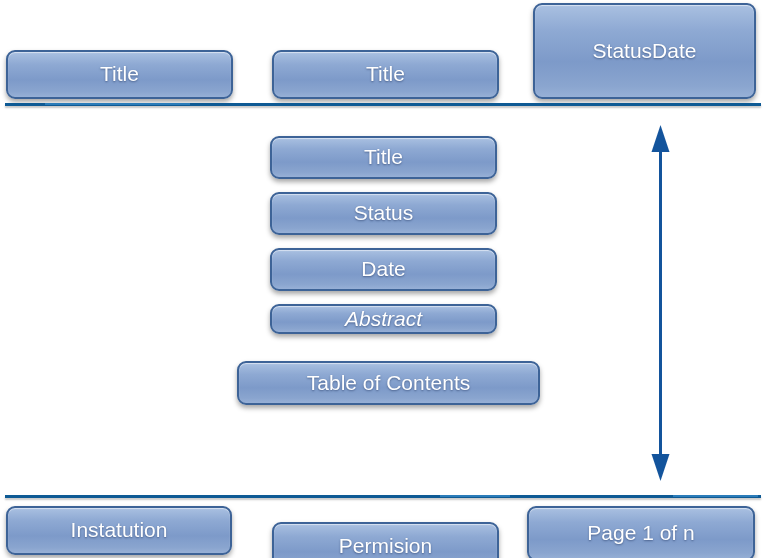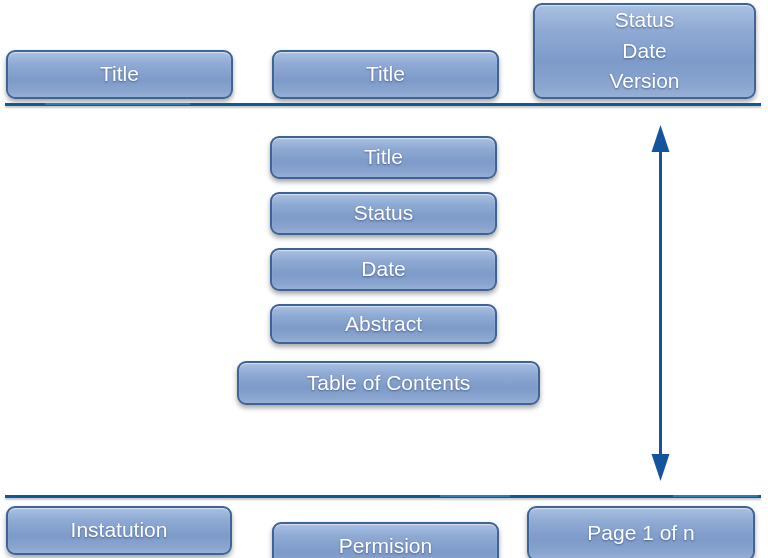--- a/index.html
+++ b/index.html
@@ -22,35 +22,35 @@
     box-sizing: border-box;
     border: 2px solid #3d6397;
     border-radius: 9px;
     background: linear-gradient(180deg, #a9c0e1 0%, #8ea9d3 28%, #7d9ac9 62%, #8aa5cf 88%, #97b0d6 100%);
     box-shadow: 0 3px 5px rgba(0,0,0,0.35), inset 0 1px 1px rgba(255,255,255,0.55);
     color: #ffffff;
     font-size: 21px;
     line-height: 1.45;
     text-align: center;
     display: flex;
-    flex-direction: column;
+    flex-direction: row;
     align-items: center;
     justify-content: center;
     text-shadow: 0 1px 2px rgba(30,50,90,0.55);
     white-space: nowrap;
   }
   
   .box-logo        { left: 6px;   top: 50px;  width: 227px; height: 49px; }
   .box-title-top   { left: 272px; top: 50px;  width: 227px; height: 49px; }
   .box-status      { left: 533px; top: 3px;   width: 223px; height: 96px; }
   
   .box-title-mid   { left: 270px; top: 136px; width: 227px; height: 43px; }
   .box-author      { left: 270px; top: 192px; width: 227px; height: 43px; }
   .box-date        { left: 270px; top: 248px; width: 227px; height: 43px; }
-  .box-abstract    { left: 270px; top: 304px; width: 227px; height: 40px; }
+  .box-abstract    { left: 270px; top: 304px; width: 227px; height: 30px; font-style: italic; }
   .box-toc         { left: 237px; top: 361px; width: 303px; height: 44px; }
   
   .box-institution { left: 6px;   top: 506px; width: 226px; height: 49px; }
   .box-permission  { left: 272px; top: 522px; width: 227px; height: 49px; }
   .box-page        { left: 527px; top: 506px; width: 228px; height: 55px; }
 
   .hline {
     position: absolute;
     left: 5px;
     width: 756px;
@@ -83,21 +83,20 @@
 
   <div class="box box-logo">
     <span>Title</span>
   </div>
   <div class="box box-title-top">
     <span>Title</span>
   </div>
   <div class="box box-status">
     <span>Status</span>
     <span>Date</span>
-    <span>Version</span>
   </div>
 
   <div class="hline hline-top"></div>
   <div class="hline-light seg-a"></div>
 
   <div class="box box-title-mid">
     <span>Title</span>
   </div>
   <div class="box box-author">
     <span>Status</span>

